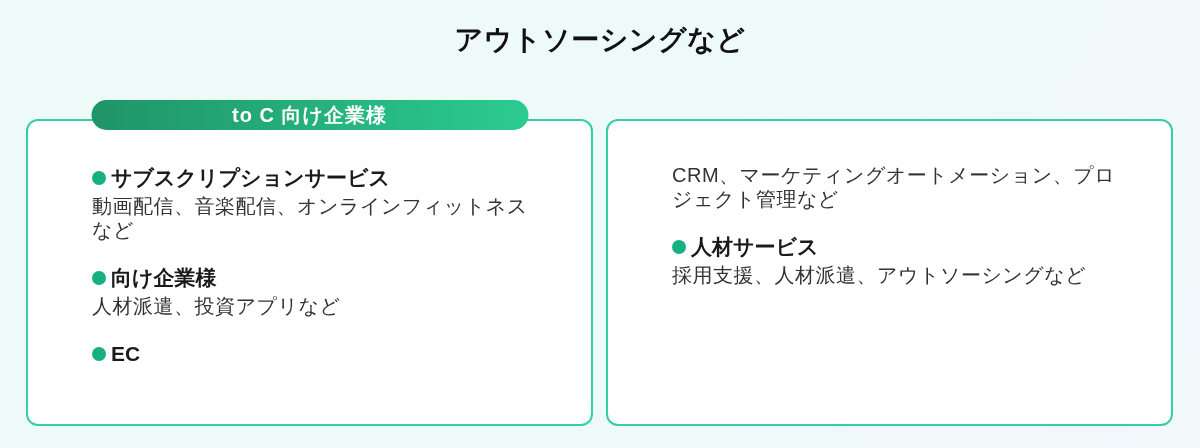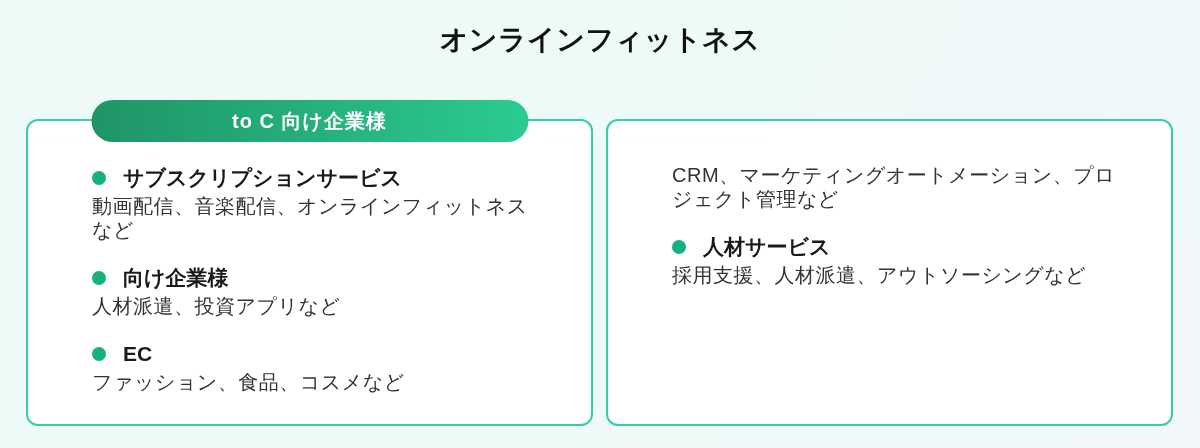--- a/index.html
+++ b/index.html
@@ -45,41 +45,40 @@
     border: 2px solid var(--card-border);
     border-radius: 12px;
     padding: 42px 44px 0 64px;
   }
   .pill {
     position: absolute;
     top: -21px;
     left: 50%;
     transform: translateX(-50%);
     width: 437px;
-    height: 42px;
+    height: 30px;
     border-radius: 21px;
     background: linear-gradient(92deg, var(--pill-gradient-start), var(--pill-gradient-end));
     display: flex;
     align-items: center;
     justify-content: center;
     color: var(--pill-text);
     font-size: 20px;
     font-weight: bold;
     letter-spacing: 1px;
   }
   .item { margin-bottom: 21px; }
   .item-title {
     display: flex;
     align-items: center;
     font-size: 21px;
     font-weight: bold;
     color: var(--heading-text);
     line-height: 29px;
     margin-bottom: 2px;
-    gap: 12px;
   }
   .bullet {
     display: inline-block;
     width: 14px;
     height: 14px;
     border-radius: 50%;
     background: var(--bullet);
     margin-right: 5px;
     flex: 0 0 auto;
   }
@@ -88,21 +87,21 @@
     line-height: 24px;
     color: var(--body-text);
     white-space: pre-line;
     letter-spacing: 0.5px;
   }
 </style>
 </head>
 <body>
 
 <main>
-  <h1 class="section-title">オンラインフィットネス</h1>
+  <h1 class="section-title">アウトソーシングなど</h1>
 
   <div class="cards">
 
     <section class="card">
       <div class="pill">
         <span>to C 向け企業様</span>
       </div>
       <div class="item">
         <div class="item-title">
           <span class="bullet"></span>
@@ -116,21 +115,20 @@
           <span class="bullet"></span>
           <span>向け企業様</span>
         </div>
         <div class="item-desc">人材派遣、投資アプリなど</div>
       </div>
       <div class="item">
         <div class="item-title">
           <span class="bullet"></span>
           <span>EC</span>
         </div>
-        <div class="item-desc">ファッション、食品、コスメなど</div>
       </div>
     </section>
 
     <section class="card">
       <div class="item">
         <div class="item-desc">CRM、マーケティングオートメーション、プロ
 ジェクト管理など</div>
       </div>
       <div class="item">
         <div class="item-title">

